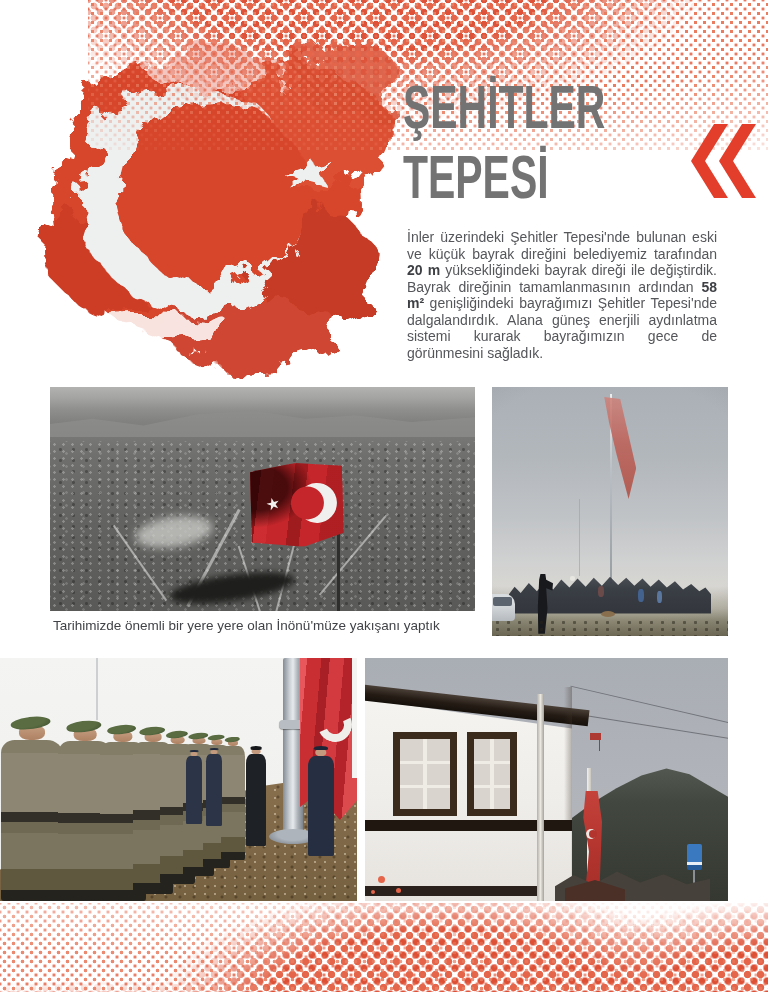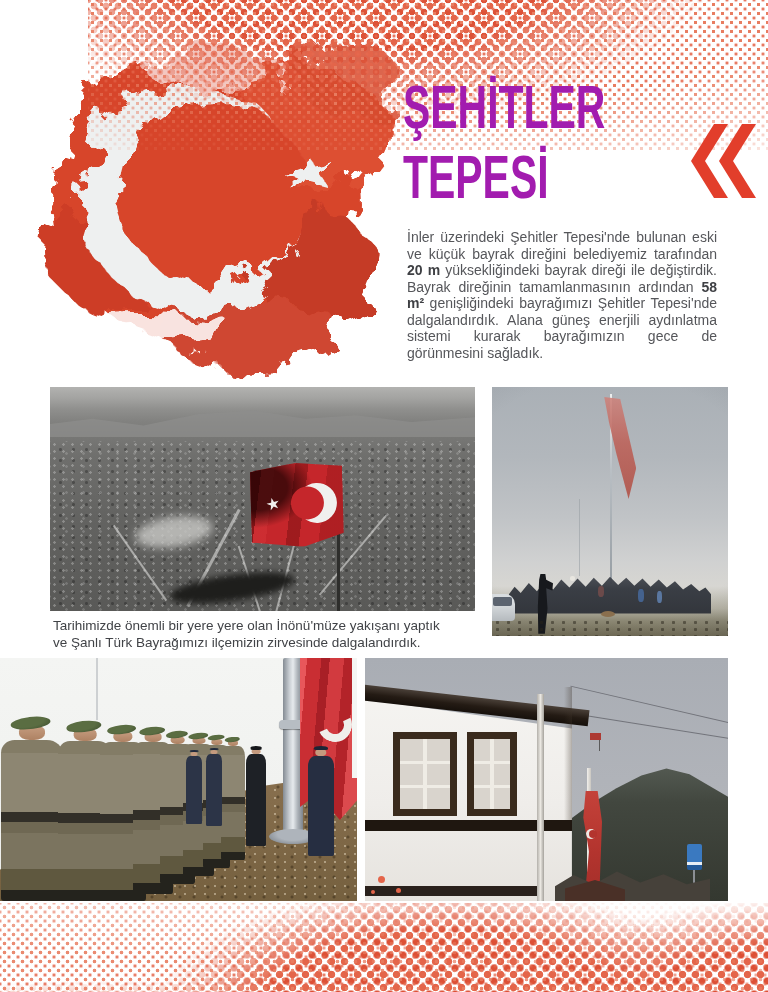--- a/index.html
+++ b/index.html
@@ -44,21 +44,21 @@
       radial-gradient(circle,#e4694e 1.3px,rgba(228,105,78,0) 1.8px);
     background-size:9px 9px,9px 9px;
     background-position:0 0,4.5px 4.5px;
     -webkit-mask-image:linear-gradient(185deg,rgba(0,0,0,0) 2%,rgba(0,0,0,.9) 70%);
     mask-image:linear-gradient(185deg,rgba(0,0,0,0) 2%,rgba(0,0,0,.9) 70%);}
 
   
   .flag-art{position:absolute;left:0;top:0;width:400px;height:380px;z-index:1;}
 
   
-  .title{position:absolute;left:403px;top:72px;z-index:3;color:#a21caf;
+  .title{position:absolute;left:403px;top:72px;z-index:3;color:#737373;
          font-weight:bold;font-size:62px;line-height:70px;white-space:nowrap;}
   .title span{display:block;transform:scaleX(.66);transform-origin:left;letter-spacing:0;}
 
   
   .chevrons{position:absolute;left:676px;top:124px;width:86px;height:74px;z-index:3;}
 
   
   .article{position:absolute;left:407px;top:229px;width:310px;z-index:3;margin:0;
            font-size:14px;line-height:16.5px;text-align:justify;color:#55565a;}
   .article b{color:#3f4044;}
@@ -320,21 +320,20 @@
     <div class="spk k3"></div>
     <div class="spk k4"></div>
     <div class="p2-photog"></div>
     <div class="p2-car"></div>
     <div class="p2-dog"></div>
     <div class="p2-ground"></div>
   </div>
 
   <div class="caption">
     <div>Tarihimizde önemli bir yere yere olan İnönü'müze yakışanı yaptık</div>
-    <div>ve Şanlı Türk Bayrağımızı ilçemizin zirvesinde dalgalandırdık.</div>
   </div>
 
   <div class="ph ph3">
     <div class="p3-thinpole"></div>
     <div class="p3-dirt"></div>
     <div class="p3-pole"></div>
     <div class="p3-collar"></div>
     <div class="p3-base"></div>
     <div class="p3-flag"></div>
     <div class="p3-cres"></div>

